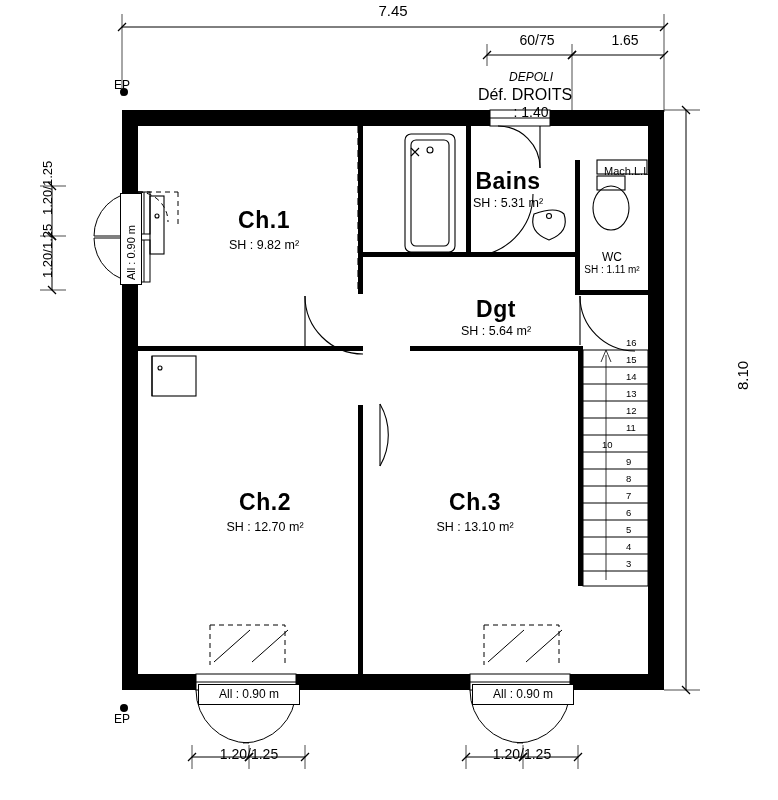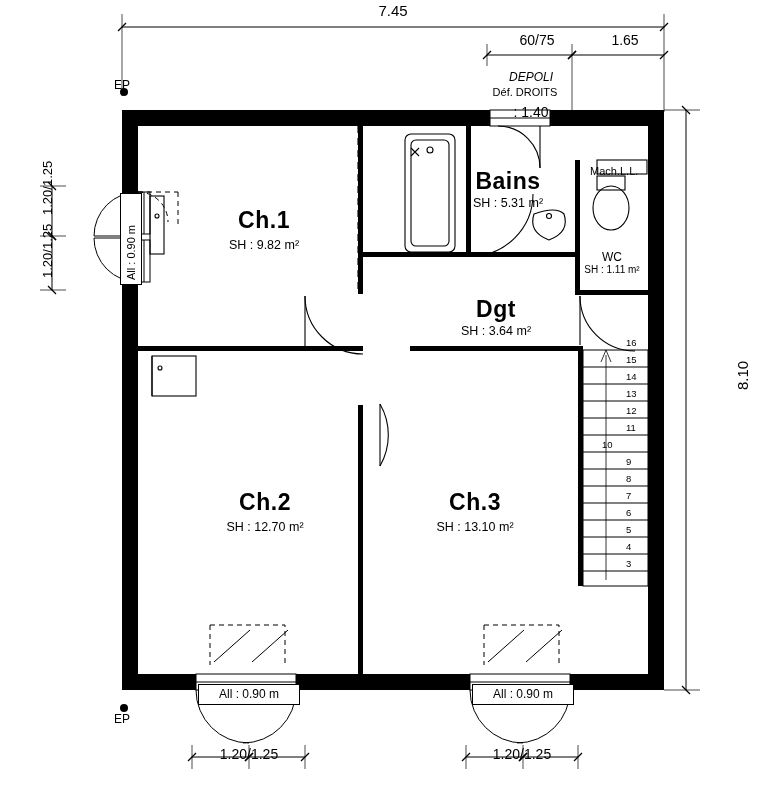--- a/index.html
+++ b/index.html
@@ -228,36 +228,36 @@
     <span class="rot90" style="display:inline-block;position:absolute;left:0;top:0;">1.20/1.25</span>
   </div>
 
 <div class="txt center" style="left:249px;top:746px;transform:translateX(-50%);font-size:14px;">1.20/1.25</div>
 <div class="txt center" style="left:522px;top:746px;transform:translateX(-50%);font-size:14px;">1.20/1.25</div>
 
 <div class="txt" style="left:114px;top:78px;font-size:12px;">EP</div>
 <div class="txt" style="left:114px;top:712px;font-size:12px;">EP</div>
 
 <div class="txt center" style="left:531px;top:70px;transform:translateX(-50%);font-size:12px;font-style:italic;">DEPOLI</div>
-<div class="txt center" style="left:525px;top:86px;transform:translateX(-50%);font-size:11px;">Déf. DROITS</div>
+<div class="txt center" style="left:525px;top:86px;transform:translateX(-50%);font-size:16px;">Déf. DROITS</div>
 <div class="txt center" style="left:531px;top:104px;transform:translateX(-50%);font-size:14px;">: 1.40</div>
 
-<div class="txt" style="left:590px;top:165px;font-size:11px;">Mach.L.L.</div>
+<div class="txt" style="left:604px;top:165px;font-size:11px;">Mach.L.L.</div>
 
 <div class="txt room-name center" style="left:264px;top:207px;transform:translateX(-50%);">Ch.1</div>
 <div class="txt room-area center" style="left:264px;top:238px;transform:translateX(-50%);">SH : 9.82 m²</div>
 
 <div class="txt room-name center" style="left:508px;top:168px;transform:translateX(-50%);">Bains</div>
 <div class="txt room-area center" style="left:508px;top:196px;transform:translateX(-50%);">SH : 5.31 m²</div>
 
 <div class="txt center" style="left:612px;top:250px;transform:translateX(-50%);font-size:12px;">WC</div>
 <div class="txt center" style="left:612px;top:264px;transform:translateX(-50%);font-size:10px;">SH : 1.11 m²</div>
 
 <div class="txt room-name center" style="left:496px;top:296px;transform:translateX(-50%);">Dgt</div>
-<div class="txt room-area center" style="left:496px;top:324px;transform:translateX(-50%);">SH : 3.64 m²</div>
+<div class="txt room-area center" style="left:496px;top:324px;transform:translateX(-50%);">SH : 5.64 m²</div>
 
 <div class="txt room-name center" style="left:265px;top:489px;transform:translateX(-50%);">Ch.2</div>
 <div class="txt room-area center" style="left:265px;top:520px;transform:translateX(-50%);">SH : 12.70 m²</div>
 
 <div class="txt room-name center" style="left:475px;top:489px;transform:translateX(-50%);">Ch.3</div>
 <div class="txt room-area center" style="left:475px;top:520px;transform:translateX(-50%);">SH : 13.10 m²</div>
 
 <div class="label-box" style="left:120px;top:193px;width:20px;height:90px;padding:0;">
   <span class="rot90" style="display:inline-block;position:absolute;left:4px;top:86px;white-space:nowrap;font-size:11px;line-height:12px;">All : 0.90 m</span>
 </div>

